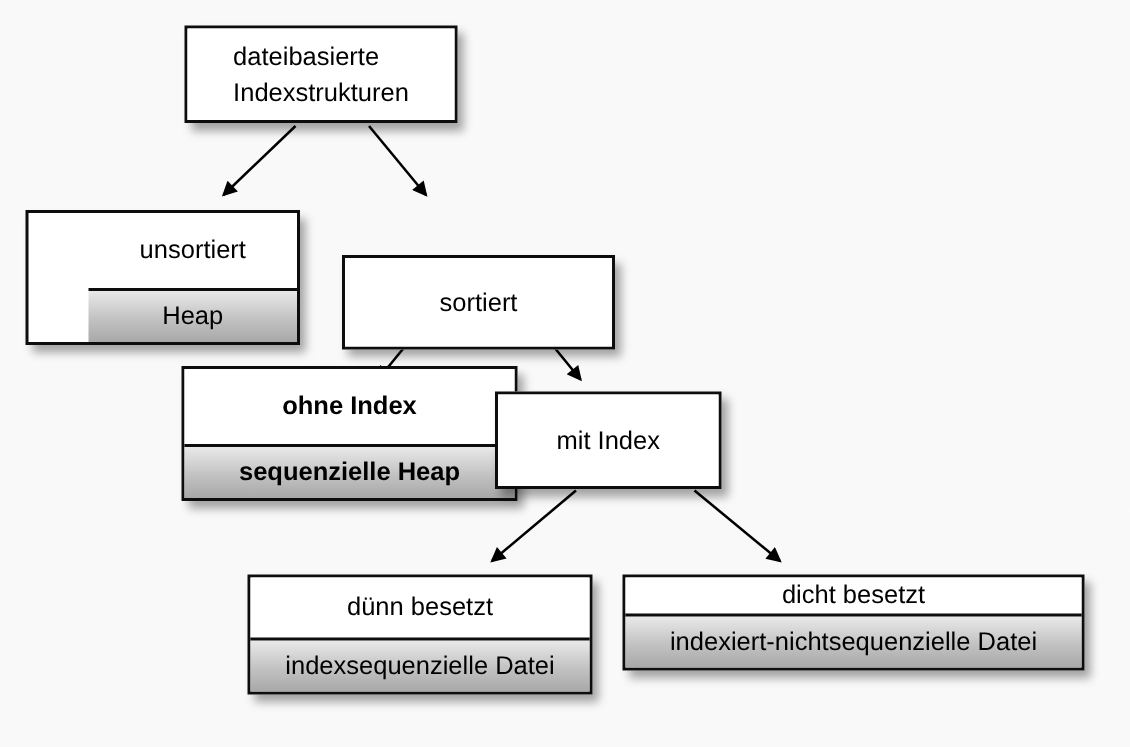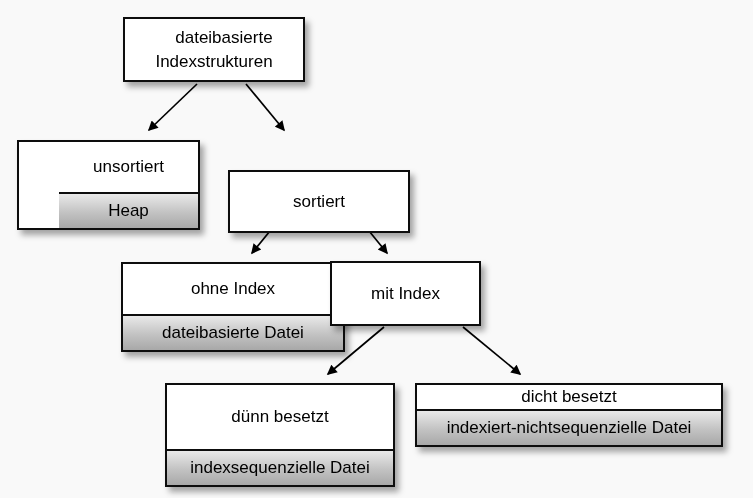--- a/index.html
+++ b/index.html
@@ -32,44 +32,44 @@
     box-shadow: 4px 5px 6px rgba(0,0,0,0.35);
     display: flex;
     flex-direction: column;
     color: #000000;
   }
   .node-label {
     flex: 1 1 auto;
     display: flex;
     align-items: center;
     justify-content: center;
-    text-align: right;
+    text-align: left;
     font-size: 17px;
     line-height: 1.4;
     background: #ffffff;
     padding: 0 6px;
   }
   .node-sub {
     flex: 0 0 auto;
     height: 34px;
     display: flex;
     align-items: center;
     justify-content: center;
     text-align: center;
     font-size: 17px;
     border-top: 2px solid #0d0d0d;
     background: linear-gradient(to bottom, #e9e9e9 0%, #c2c2c2 55%, #a8a8a8 100%);
   }
   
   .node-root          { left: 123px; top: 17px;  width: 182px; height: 65px; }
   .node-unsortiert    { left: 17px;  top: 140px; width: 183px; height: 90px; padding-left: 40px; }
   .node-sortiert      { left: 228px; top: 140px; width: 182px; height: 63px; margin-top: 30px; }
-  .node-ohne-index    { left: 121px; top: 262px; width: 224px; height: 90px; }
+  .node-ohne-index    { left: 121px; top: 244px; width: 224px; height: 90px; font-weight: bold; }
   .node-mit-index     { left: 330px; top: 261px; width: 151px; height: 65px; }
-  .node-duenn-besetzt { left: 165px; top: 383px; width: 230px; height: 104px; }
+  .node-duenn-besetzt { left: 165px; top: 383px; width: 230px; height: 80px; }
   .node-dicht-besetzt { left: 415px; top: 383px; width: 308px; height: 64px; }
 </style>
 </head>
 <body>
 
 <div class="canvas">
 
   <svg class="edges-layer" width="753" height="498" viewBox="0 0 753 498" xmlns="http://www.w3.org/2000/svg">
     <defs>
       <marker id="arrowhead" viewBox="0 0 10 10" refX="8.5" refY="5" markerWidth="12" markerHeight="10" markerUnits="userSpaceOnUse" orient="auto">
@@ -99,21 +99,21 @@
     <div class="node-label">unsortiert</div>
     <div class="node-sub">Heap</div>
   </div>
 
   <div class="node node-sortiert">
     <div class="node-label">sortiert</div>
   </div>
 
   <div class="node node-ohne-index">
     <div class="node-label">ohne Index</div>
-    <div class="node-sub">dateibasierte Datei</div>
+    <div class="node-sub">sequenzielle Heap</div>
   </div>
 
   <div class="node node-mit-index">
     <div class="node-label">mit Index</div>
   </div>
 
   <div class="node node-duenn-besetzt">
     <div class="node-label">dünn besetzt</div>
     <div class="node-sub">indexsequenzielle Datei</div>
   </div>

